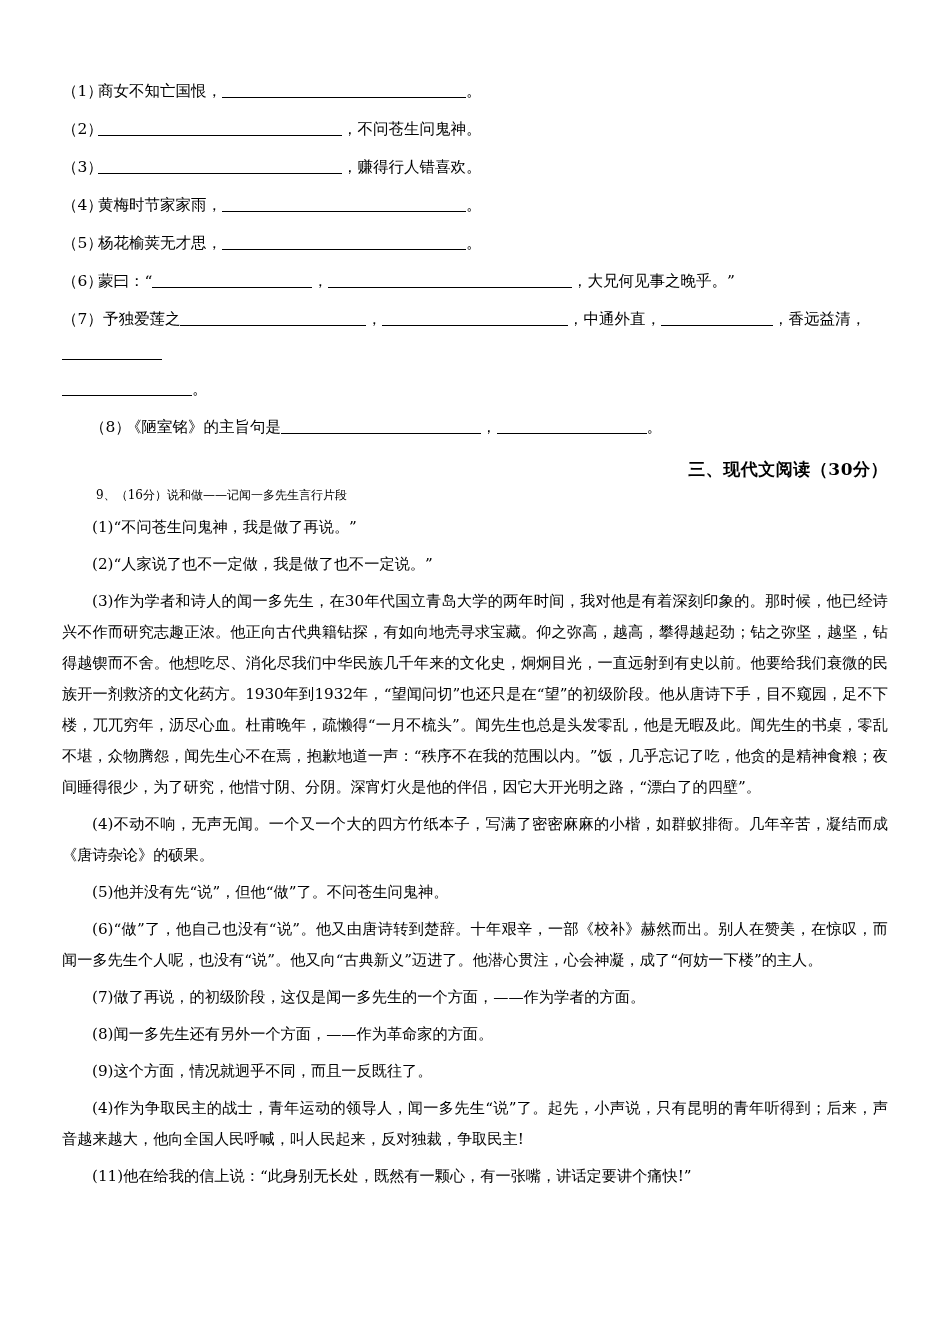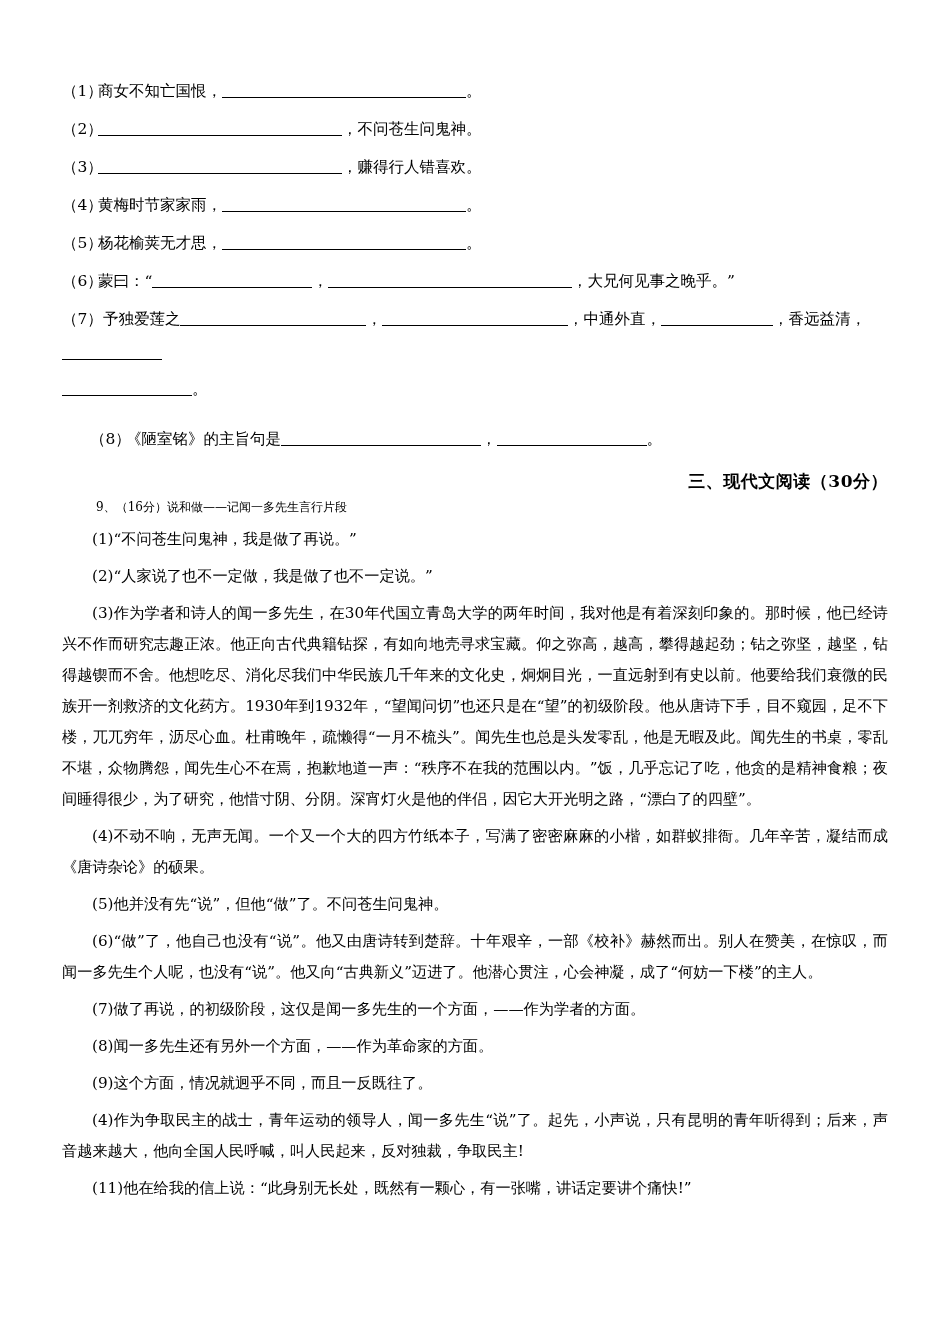--- a/index.html
+++ b/index.html
@@ -48,21 +48,21 @@
   .b180 { width: 186px; }
   .b200 { width: 200px; }
   .b130 { width: 130px; }
   .b100 { width: 100px; }
   .b110 { width: 112px; }
   .b240 { width: 244px; }
 
   .item7 {
     font-size: 15.5px;
     line-height: 34px;
-    margin-bottom: 16px;
+    margin-bottom: 4px;
   }
   .item7 .cont2 {
     display: block;
     margin-top: 2px;
   }
 
   .section-title {
     font-size: 17px;
     font-weight: bold;
     margin: 14px 0 6px 0;

